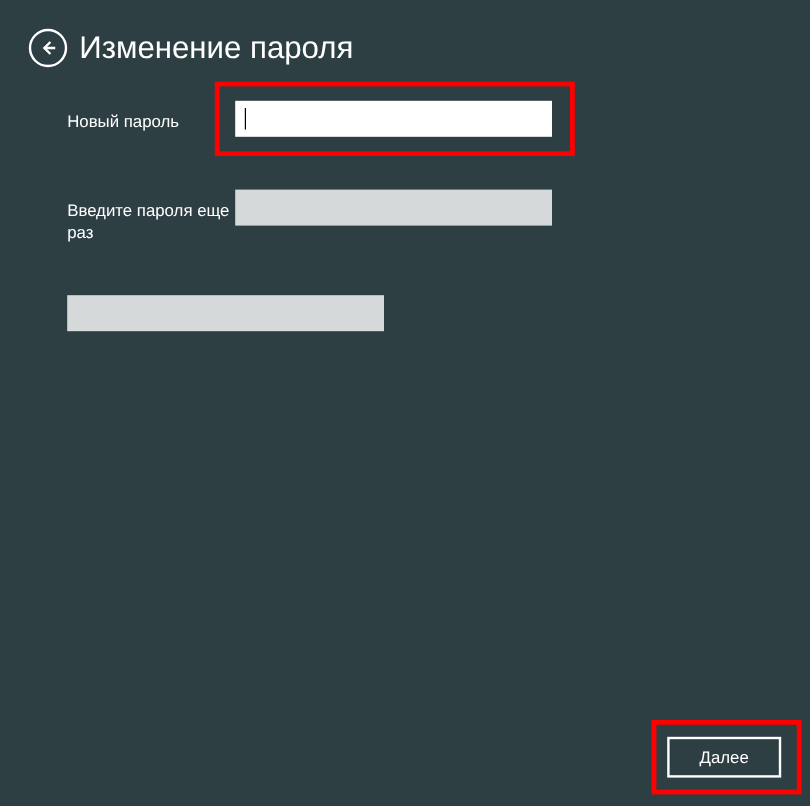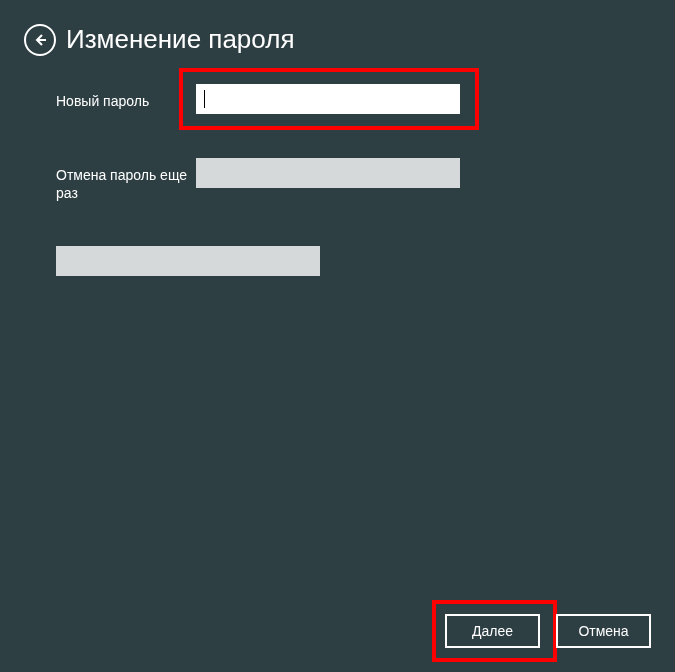--- a/index.html
+++ b/index.html
@@ -137,35 +137,32 @@
   <div class="form-row">
     <div class="form-label">Новый пароль</div>
     <div class="input-wrapper">
       <input type="password" class="text-input focused" value="" style="">
       <span class="cursor"></span>
       <div class="highlight-box highlight-new-password"></div>
     </div>
   </div>
 
   <div class="form-row">
-    <div class="form-label">Отмена пароль еще раз</div>
+    <div class="form-label">Введите пароля еще раз</div>
     <div class="input-wrapper">
       <input type="password" class="text-input" value="" style="">
     </div>
   </div>
 
   <div class="form-row">
     <div class="input-wrapper">
       <input type="text" class="text-input" value="" style="">
     </div>
   </div>
 
 </div>
 
 <div class="button-bar">
   <div class="button-wrapper">
     <button class="action-button">Далее</button>
     <div class="highlight-box highlight-next"></div>
   </div>
-  <div class="button-wrapper">
-    <button class="action-button">Отмена</button>
-  </div>
 </div>
 
 </body></html>

